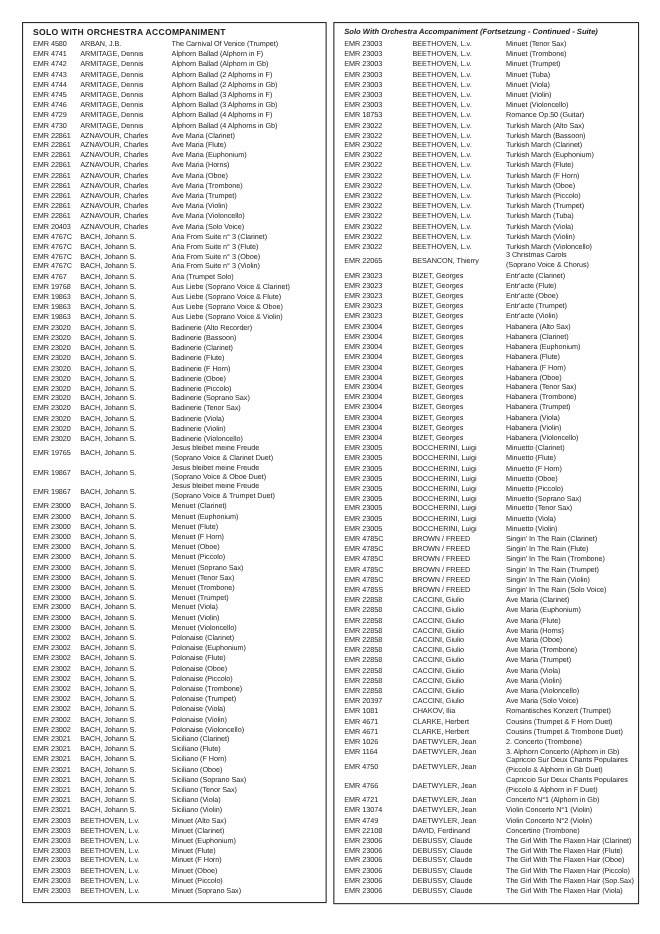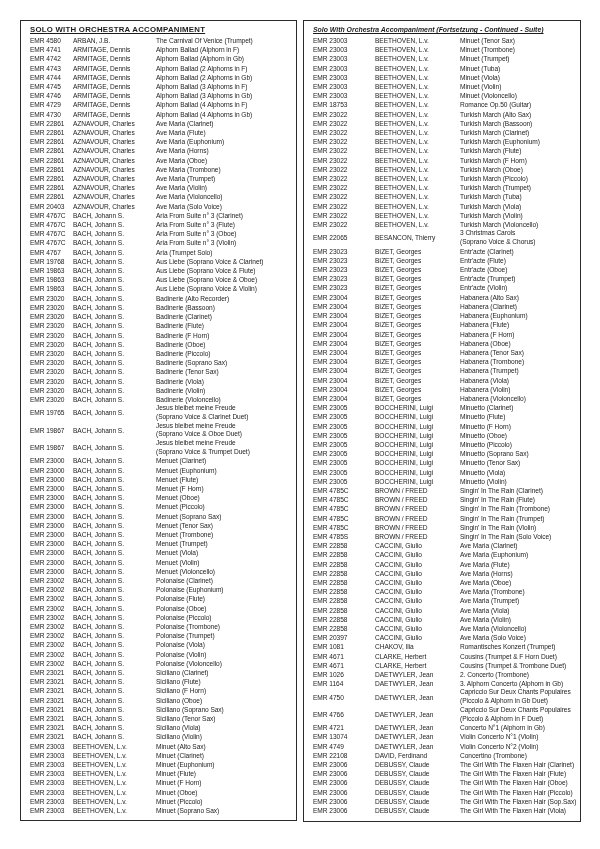--- a/index.html
+++ b/index.html
@@ -22,21 +22,20 @@
   }
   #panel-left{left:20px;width:277px;height:801px;}
   #panel-right{left:303px;width:278px;height:802px;}
 
   .hdr{
     font-size:7.8px;
     font-weight:bold;
     line-height:11px;
     white-space:nowrap;
     letter-spacing:0.25px;
-    text-decoration:underline;
   }
   #panel-right .hdr{
     font-style:italic;
     font-size:6.9px;
     letter-spacing:0;
   }
 
   .rows{margin-top:1px;}
   .row{
     display:grid;

